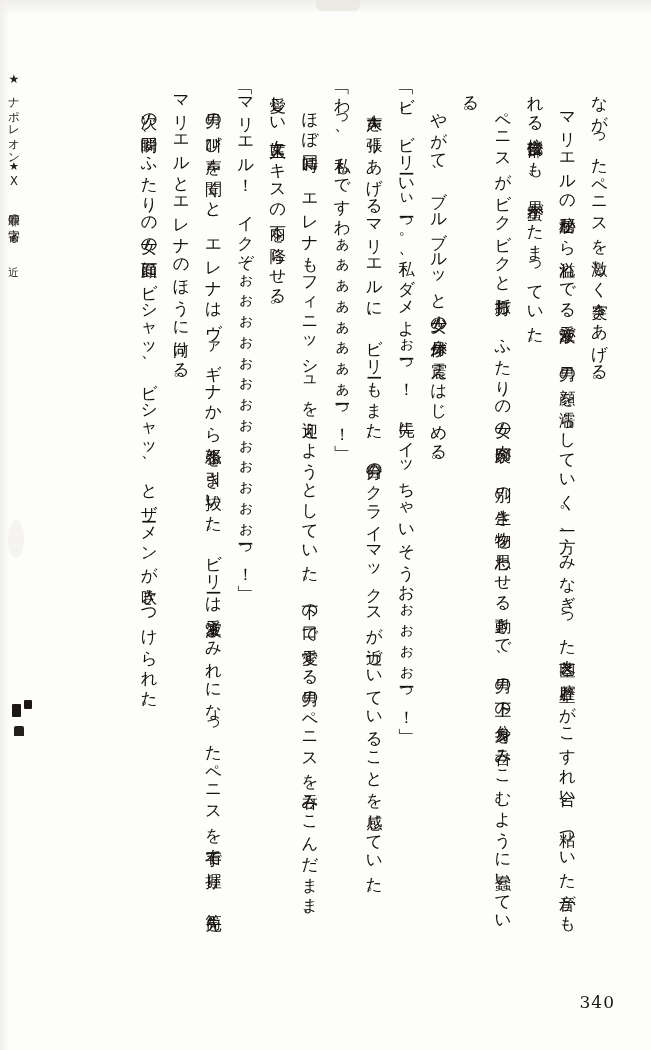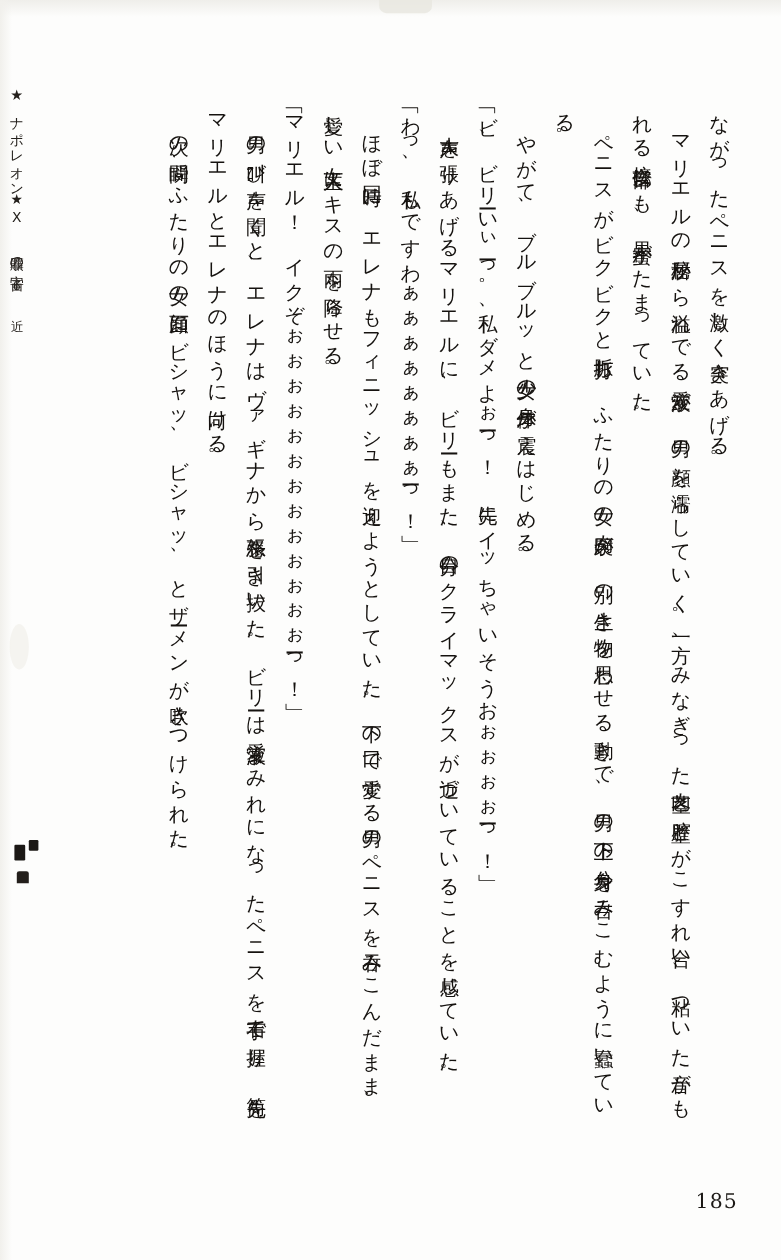--- a/index.html
+++ b/index.html
@@ -170,14 +170,14 @@
     <p class="indent">ほぼ同時に、エレナもフィニッシュを迎えようとしていた。下の口で愛する男のペニスを吞みこんだまま、愛しい女主人にキスの雨を降らせる。</p>
     <p>「マリエル！　イクぞぉぉぉぉぉぉぉぉぉぉぉぉぉーっ！」</p>
     <p class="indent">男の叫び声を聞くと、エレナはヴァギナから怒張を引き抜いた。ビリーは愛液まみれになったペニスを右手で握り、筒先をマリエルとエレナのほうに向ける。</p>
     <p class="indent">次の瞬間、ふたりの女の顔面にビシャッ、ビシャッ、とザーメンが吹きつけられた。</p>
   </div>
 
   <div class="ink-mark-1"></div>
   <div class="ink-mark-2"></div>
   <div class="ink-mark-3"></div>
 
-  <div class="folio">185</div>
+  <div class="folio">340</div>
 </div>
 
 </body></html>

